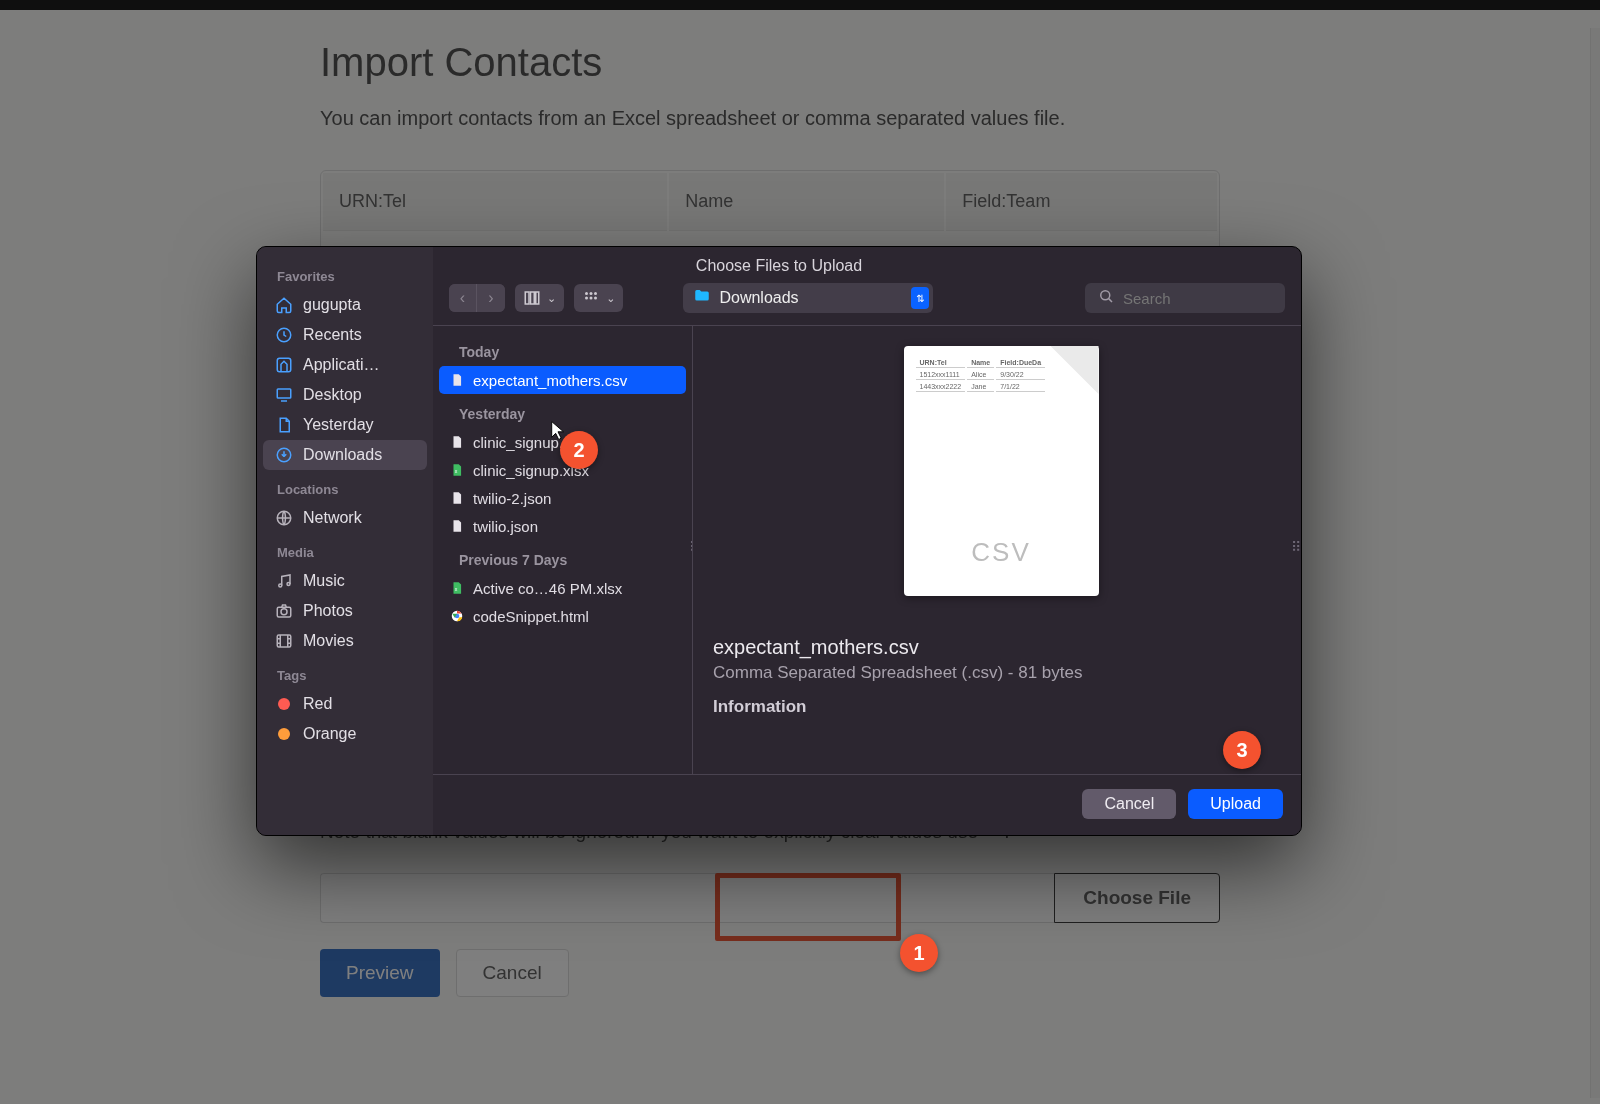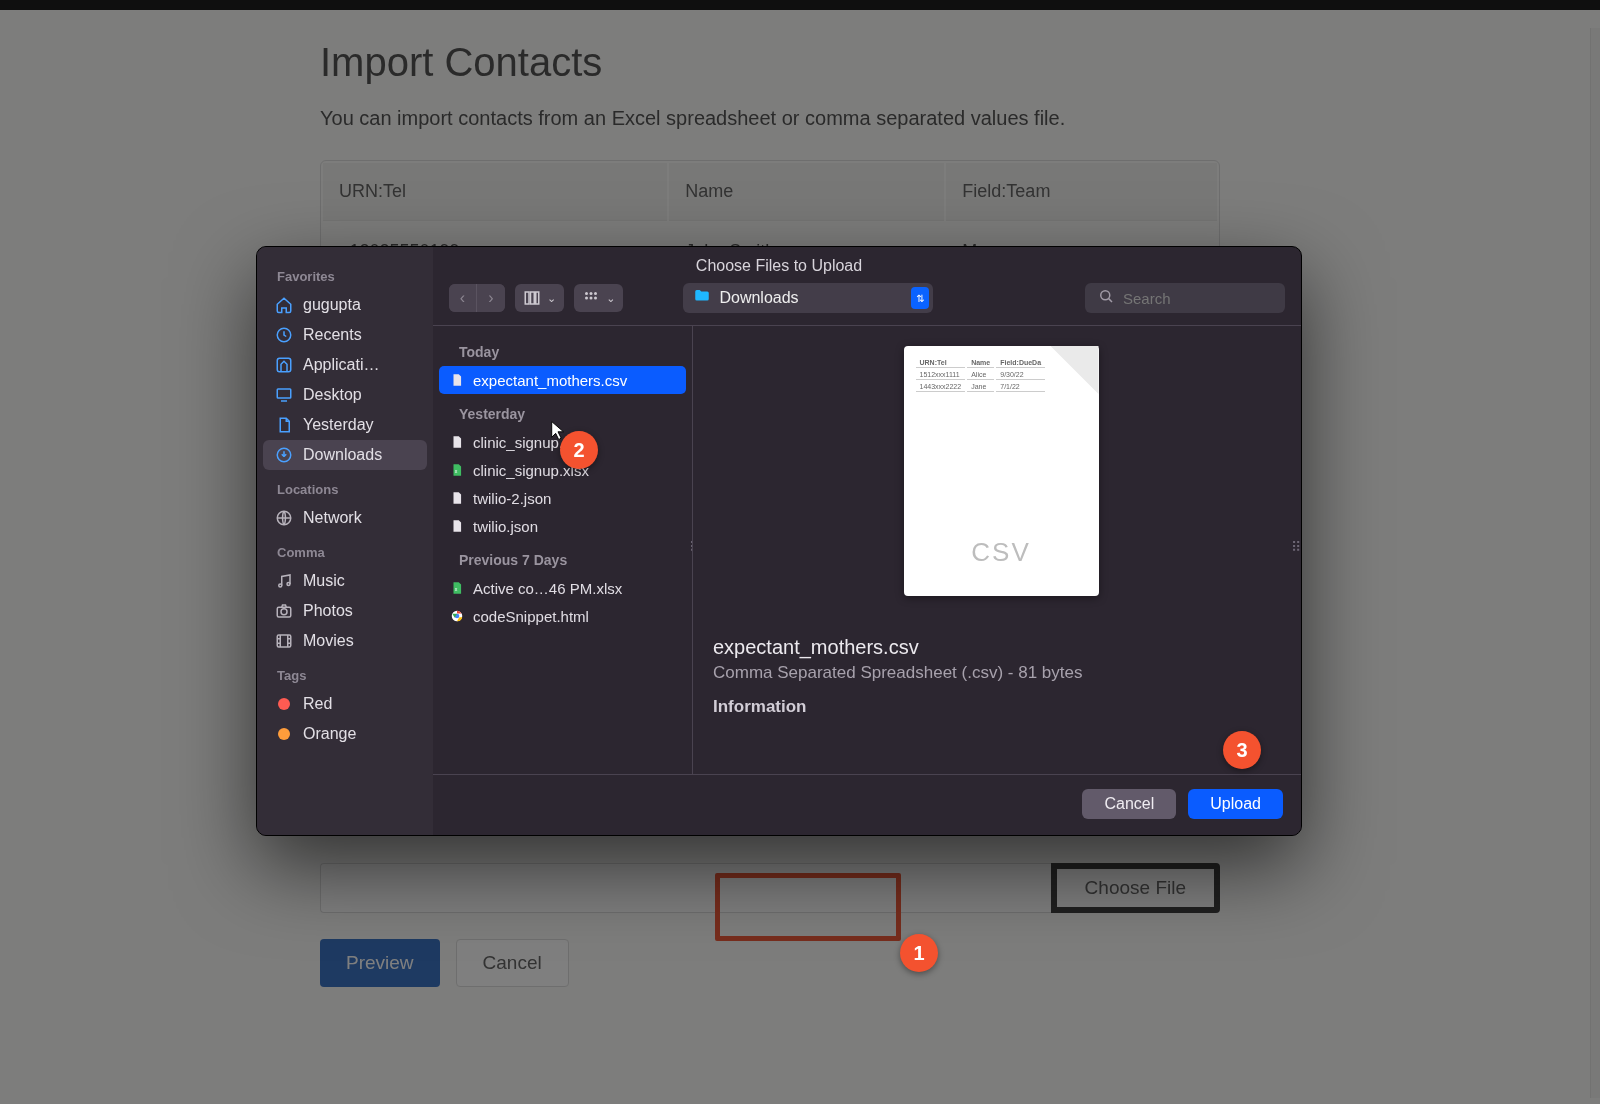--- a/index.html
+++ b/index.html
@@ -21,41 +21,41 @@
   }
   .page-content {
     position:absolute;
     left:320px; top:40px; width:900px;
   }
   h1.page-title {
     font-size:40px; font-weight:400; color:#555;
     margin-bottom:22px;
   }
   p.page-desc {
-    font-size:20px; color:#555; margin-bottom:30px;
+    font-size:20px; color:#555; margin-bottom:40px;
   }
   .import-table {
     width:100%; border:1px solid #ddd; border-collapse:separate; border-radius:6px;
     overflow:hidden;
   }
   .import-table th {
     background:#f1f1ef; font-weight:400; text-align:left; color:#666;
     padding:18px 16px; font-size:18px; border-bottom:1px solid #e8e8e6;
   }
   .import-table td {
     padding:18px 16px; font-size:18px; color:#555;
   }
   .note-line {
     font-size:19px; color:#555; margin-top:8px;
   }
   .file-row { margin-top:30px; display:flex; gap:0; }
   .file-path { flex:1; height:50px; border:1px solid #ddd; border-right:none; background:#fff; border-radius:4px 0 0 4px; }
   .choose-file-btn {
-    height:50px; padding:0 28px; border:6px solid #404040; background:#fff;
-    font-size:19px; color:#666; border-radius:0 4px 4px 0; cursor:pointer;
+    height:50px; padding:0 28px; border:1px solid #404040; background:#fff;
+    font-size:19px; color:#666; border-radius:0 4px 4px 0; cursor:pointer;font-weight:bold;
   }
   .choose-highlight {
     position:absolute; border:5px solid #ee5a3b; border-radius:2px;
     left:715px; top:873px; width:186px; height:68px;
     pointer-events:none; z-index:5;
   }
   .btn-row { margin-top:26px; display:flex; gap:16px; }
   .btn-primary {
     background:#3c74c4; color:#fff; border:none; font-size:19px;
     padding:12px 26px; border-radius:4px; cursor:pointer;
@@ -340,21 +340,21 @@
           <div class="side-item">
             <span class="side-icon gray">
               <svg class="ic" viewBox="0 0 24 24" fill="none" stroke="currentColor" stroke-width="2">
                 <circle cx="12" cy="12" r="9"></circle>
                 <path d="M3 12h18M12 3c2.5 3 2.5 15 0 18M12 3c-2.5 3-2.5 15 0 18"></path>
               </svg>
             </span>
             <span>Network</span>
           </div>
         </div>
-      <div class="side-heading">Comma</div>
+      <div class="side-heading">Media</div>
       <div id="media-list">
           <div class="side-item">
             <span class="side-icon gray">
               <svg class="ic" viewBox="0 0 24 24" fill="none" stroke="currentColor" stroke-width="2">
                 <path d="M9 18V6l11-2v12"></path>
                 <circle cx="7" cy="18" r="2"></circle>
                 <circle cx="18" cy="16" r="2"></circle>
               </svg>
             </span>
             <span>Music</span>

